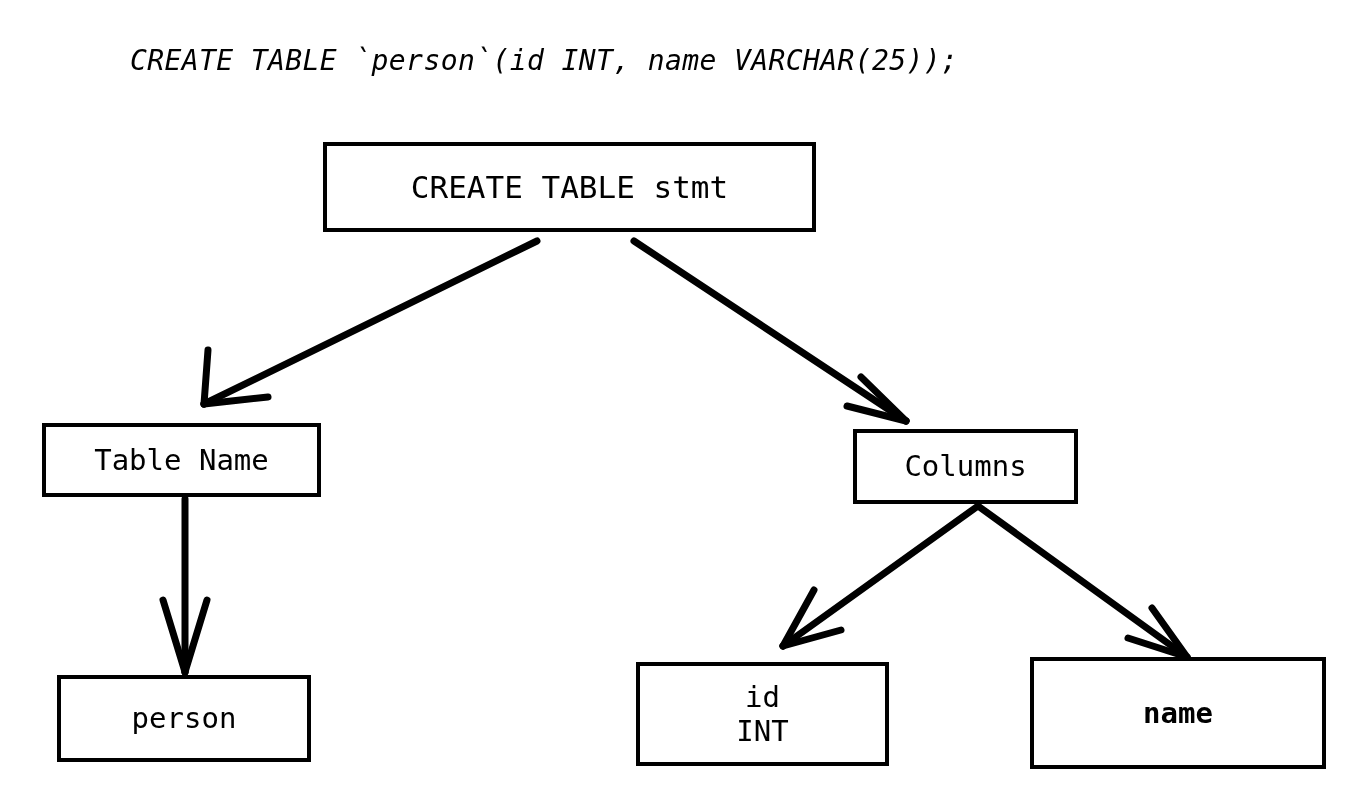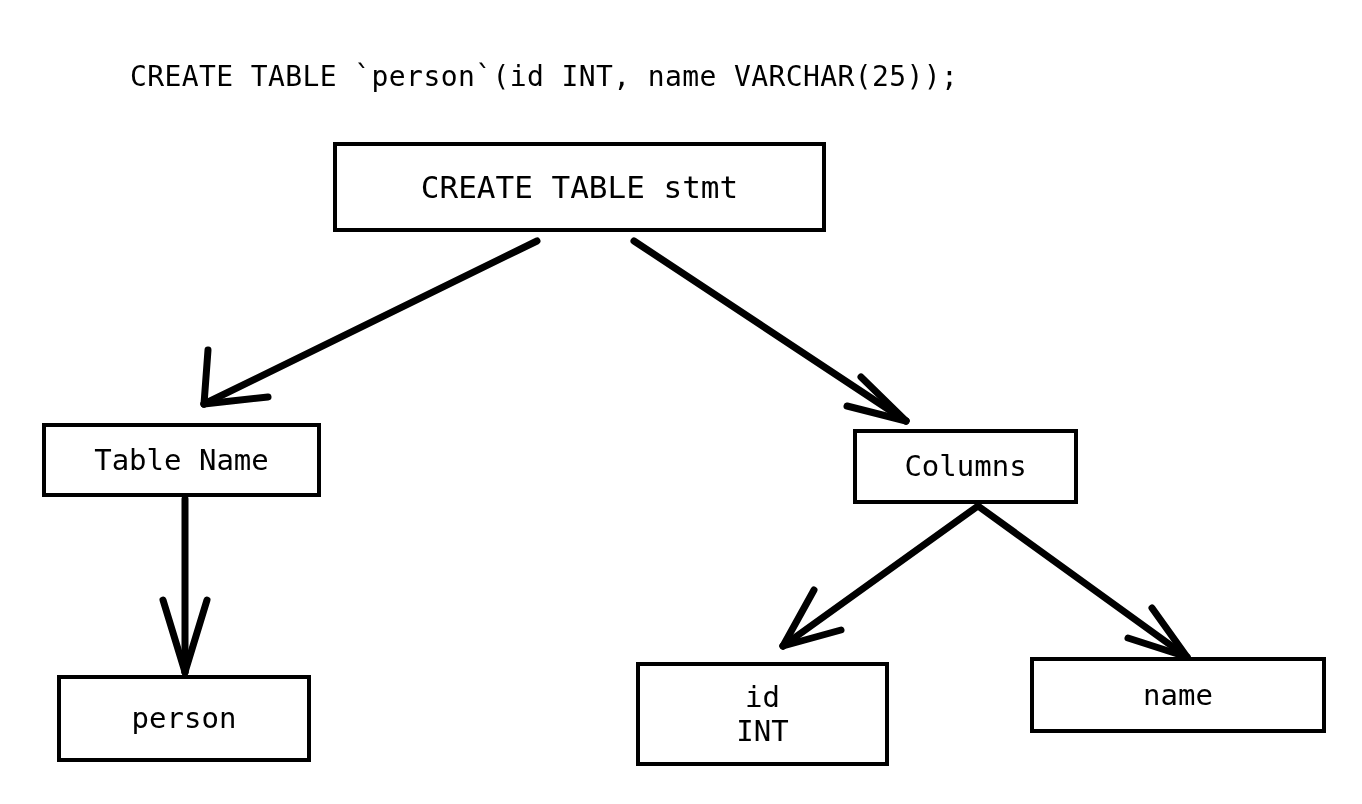--- a/index.html
+++ b/index.html
@@ -23,51 +23,52 @@
   svg.diagram {
     position: absolute;
     left: 0;
     top: 0;
     width: 1362px;
     height: 804px;
   }
   .sql-title {
     position: absolute;
     left: 130px;
-    top: 60px;
+    top: 44px;
     font-family: "DejaVu Sans Mono", monospace;
     font-size: 28px;
     letter-spacing: 0.4px;
     color: #000000;
     white-space: pre;
+    font-style: italic;
   }
   .node {
     position: absolute;
     box-sizing: border-box;
     background: #ffffff;
     border: 4px solid #000000;
     display: flex;
     flex-direction: column;
     align-items: center;
     justify-content: center;
     font-family: "DejaVu Sans Mono", monospace;
     color: #000000;
     line-height: 1.18;
     text-align: center;
     white-space: pre;
   }
   .node .line1, .node .line2 {
     display: block;
   }
-  #node-root  { left: 333px; top: 142px;  width: 493px; height: 90px;  font-size: 31px; }
+  #node-root  { left: 323px; top: 142px;  width: 493px; height: 90px;  font-size: 31px; }
   #node-table-name { left: 42px;  top: 423px; width: 279px; height: 74px;  font-size: 29px; justify-content: center; }
   #node-person { left: 57px;  top: 675px; width: 254px; height: 87px;  font-size: 29px; }
   #node-columns { left: 853px; top: 429px; width: 225px; height: 75px;  font-size: 29px; }
   #node-col-id { left: 636px; top: 662px; width: 253px; height: 104px; font-size: 29px; text-align: right; }
-  #node-col-name { left: 1030px; top: 657px; width: 296px; height: 76px; font-size: 29px; }
+  #node-col-name { left: 1030px; top: 657px; width: 296px; height: 112px; font-size: 29px; font-weight: bold; }
 </style>
 </head>
 <body>
 
 <div id="canvas">
 
   <div class="sql-title">CREATE TABLE `person`(id INT, name VARCHAR(25));</div>
 
   <svg class="diagram" viewBox="0 0 1362 804">
     <g fill="none" stroke="#000000" stroke-width="7" stroke-linecap="round">

